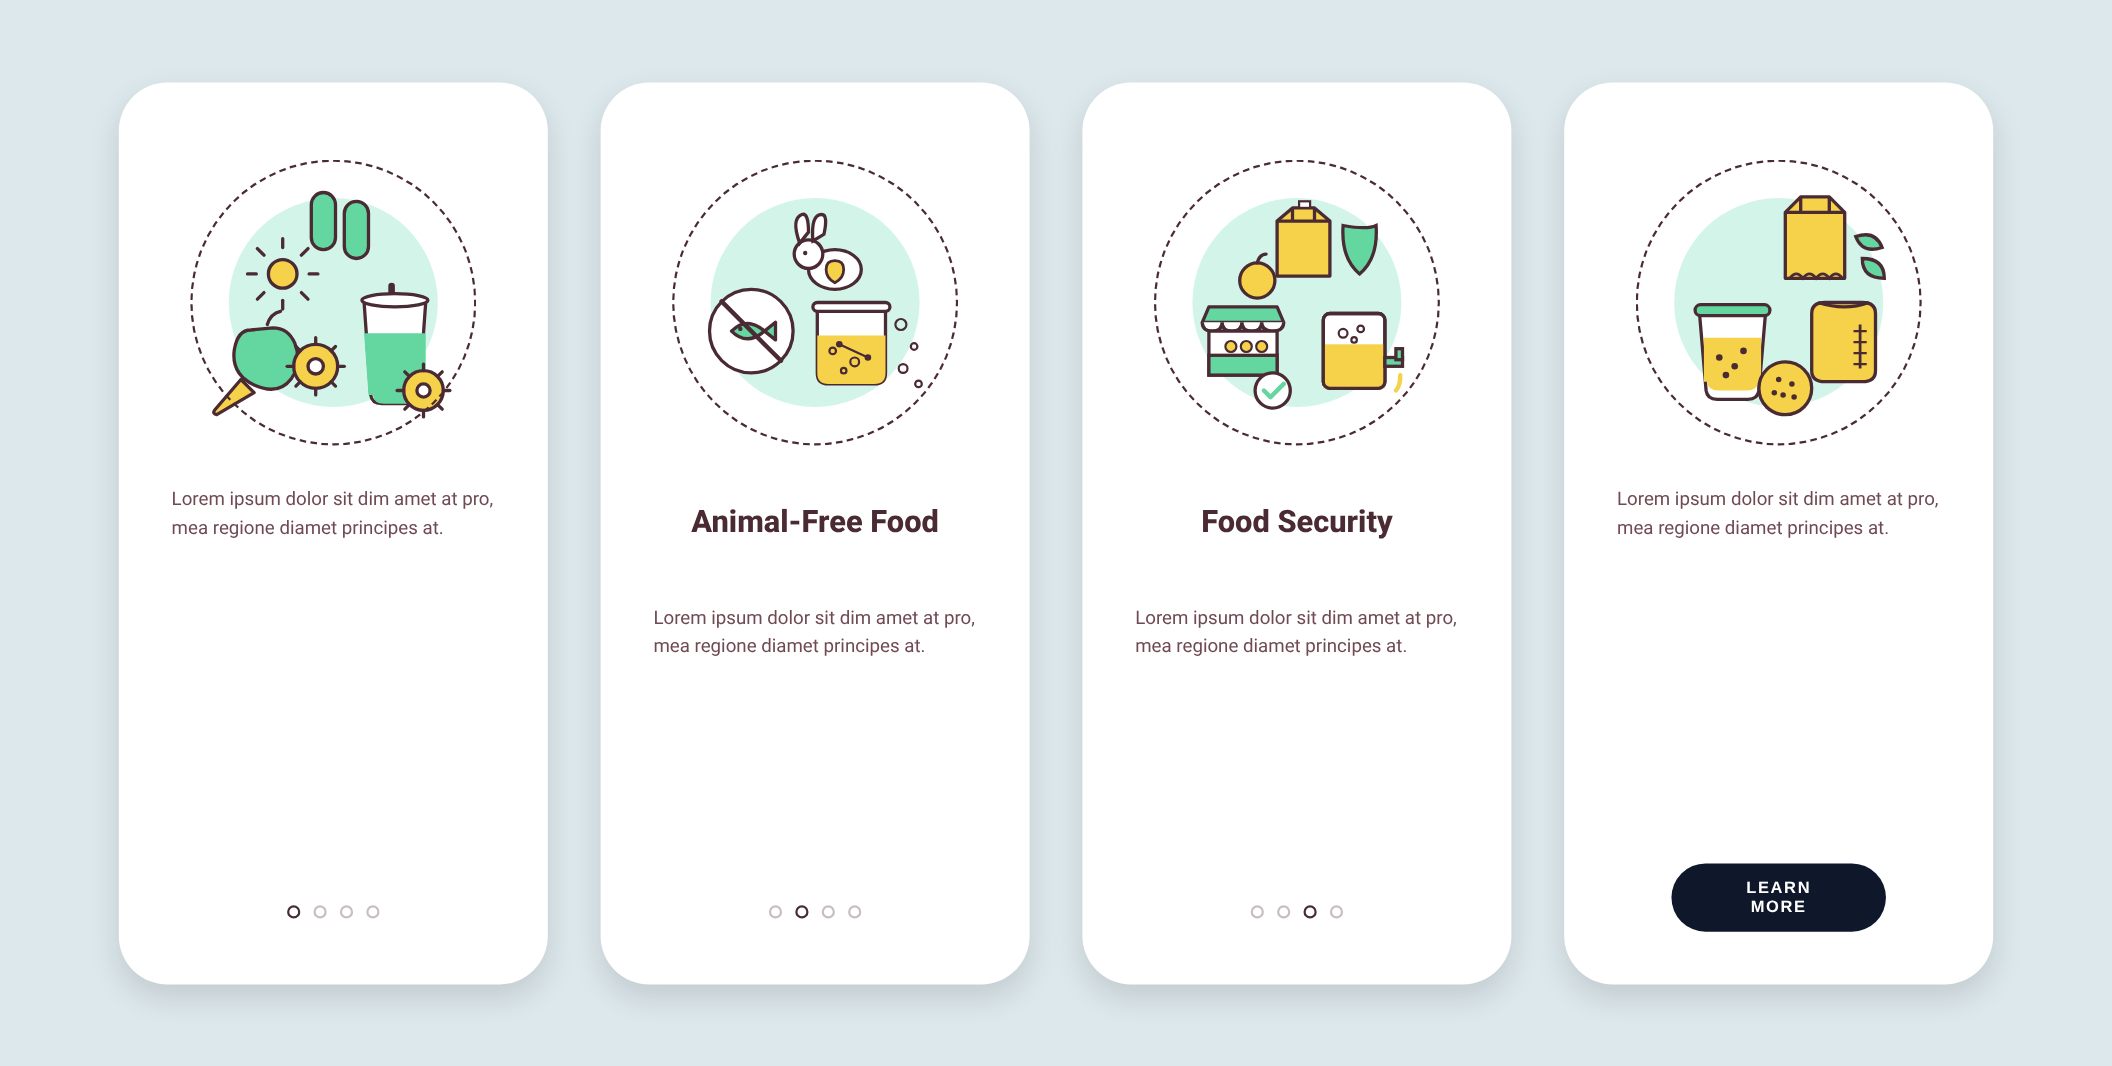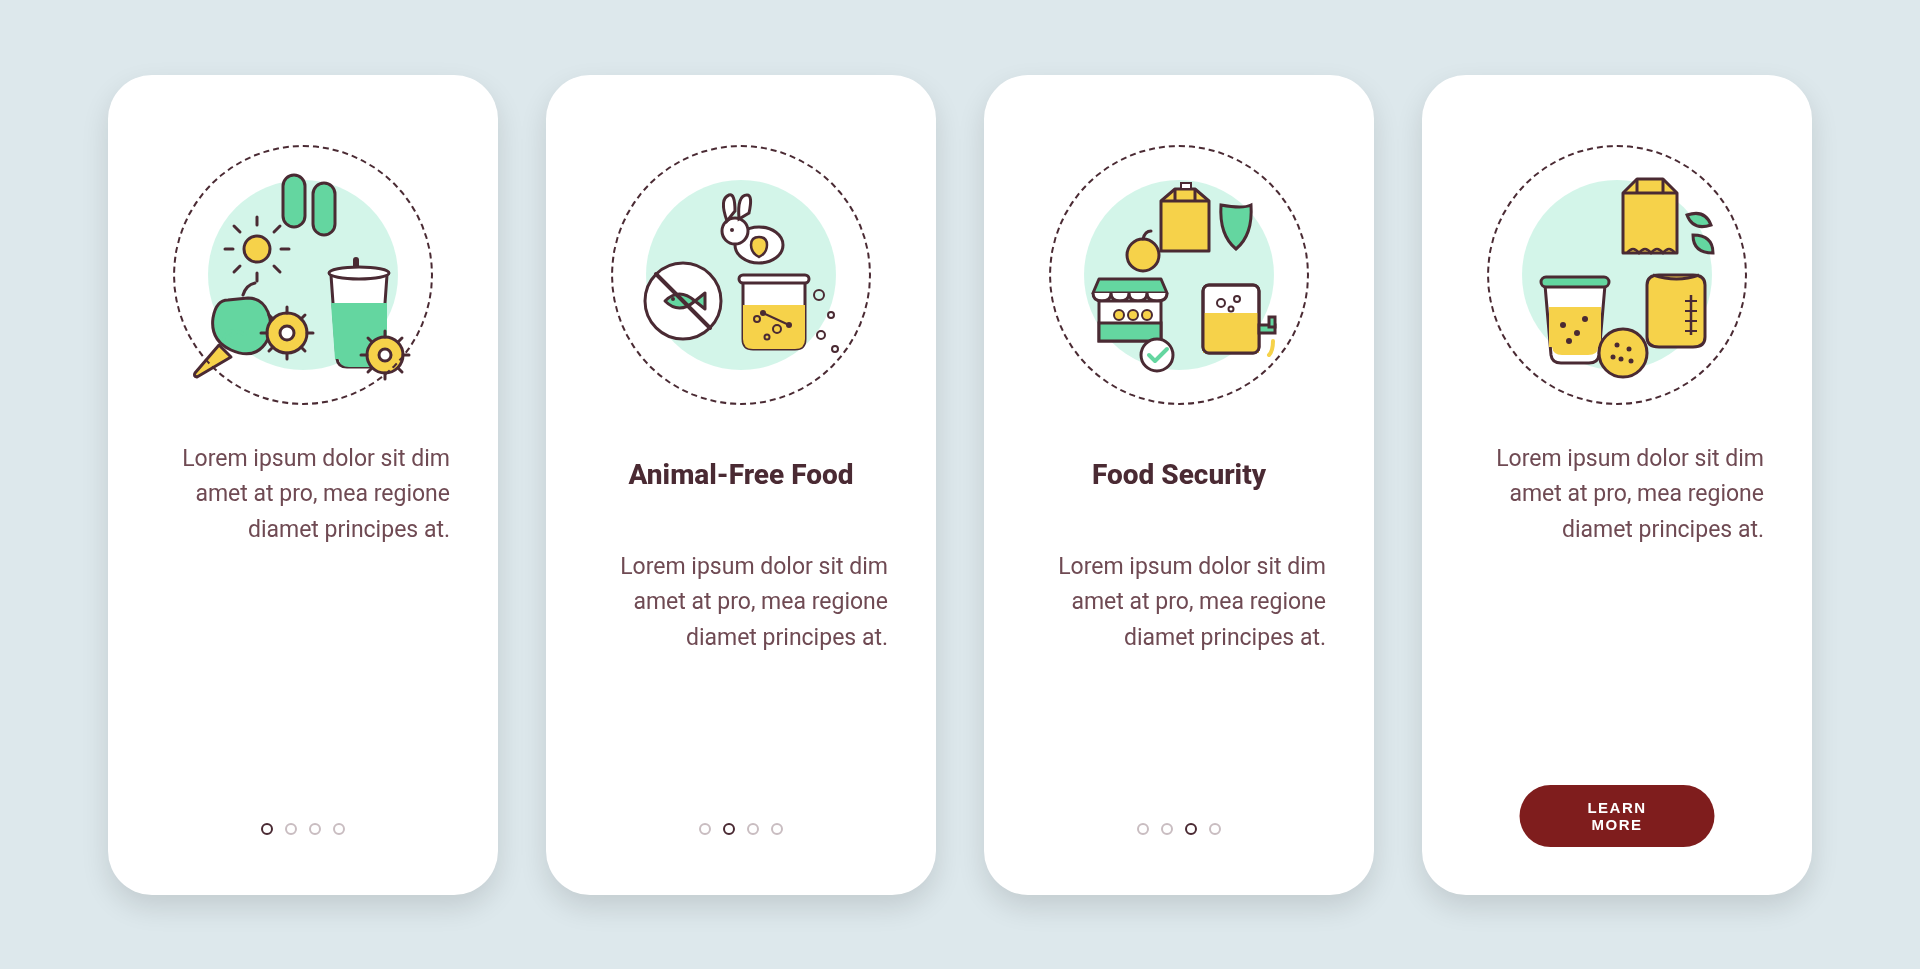--- a/index.html
+++ b/index.html
@@ -45,23 +45,23 @@
     text-align: center;
     line-height: 1.2;
     margin-bottom: 40px;
     min-height: 68px;
     display: flex;
     align-items: center;
     justify-content: center;
     padding: 0 6px;
   }
   .desc {
-    font-size: 23px;
+    font-size: 17px;
     color: #6f4a53;
-    text-align: right;
+    text-align: left;
     line-height: 1.55;
     padding: 0 8px;
   }
   .dots {
     position: absolute;
     bottom: 60px;
     left: 0; right: 0;
     display: flex;
     gap: 12px;
     justify-content: center;
@@ -74,21 +74,21 @@
     background: transparent;
   }
   .dot.inactive {
     border-color: #c9bdc1;
   }
   .cta {
     position: absolute;
     bottom: 48px;
     left: 50%;
     transform: translateX(-50%);
-    background: #7f1d1d;
+    background: #0f172a;
     color: #ffffff;
     border: none;
     border-radius: 999px;
     padding: 14px 44px;
     font-size: 15px;
     font-weight: 700;
     letter-spacing: 1.5px;
     cursor: pointer;
   }
   svg { display: block; }

